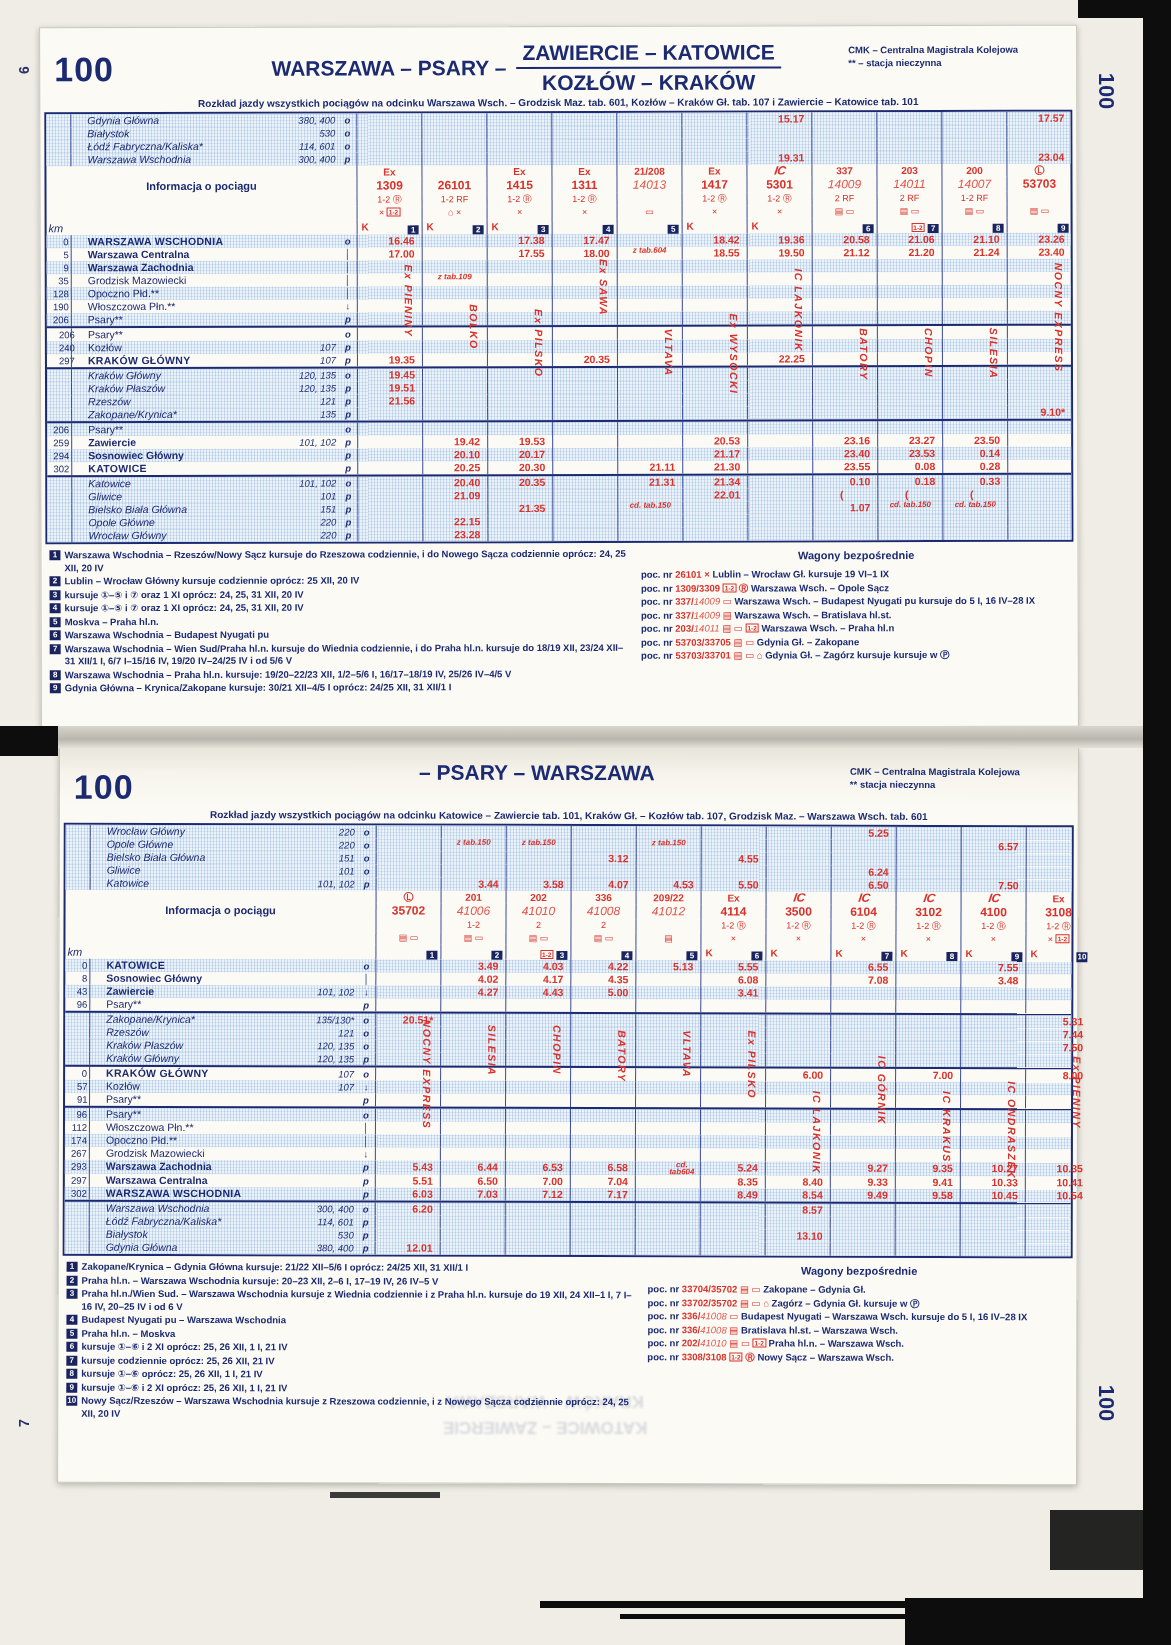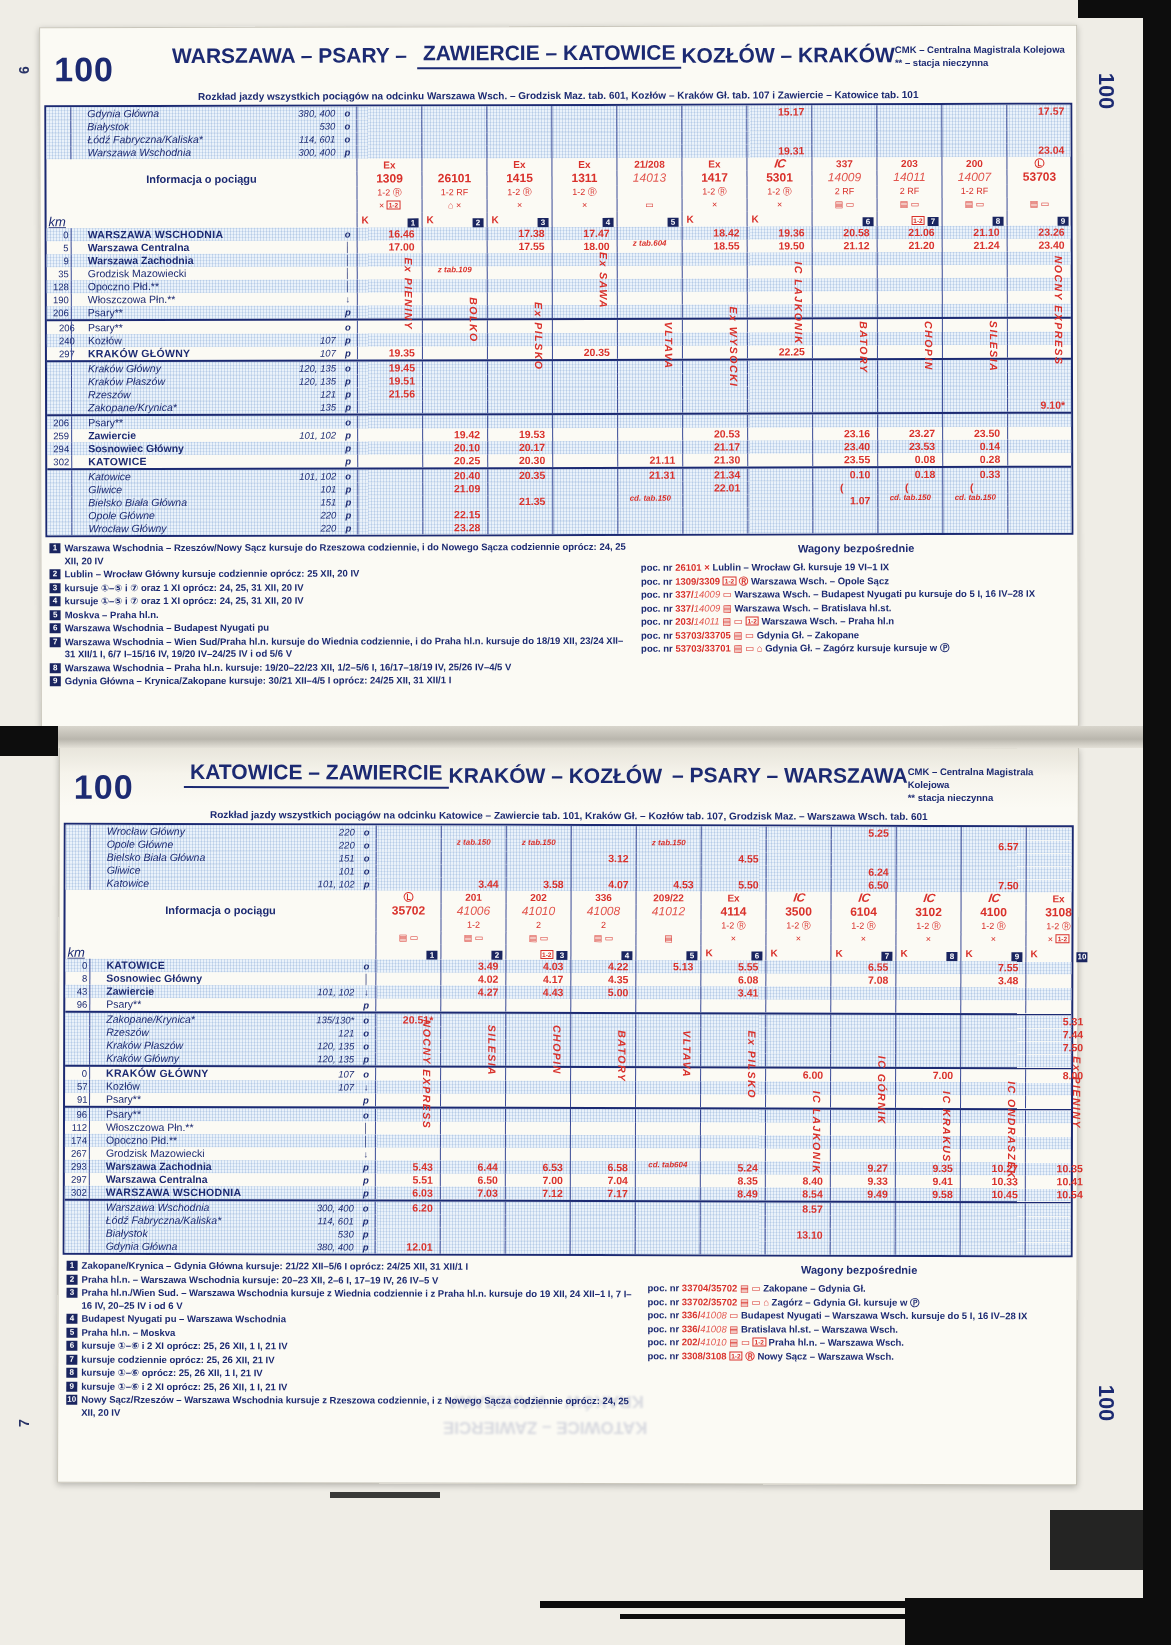--- a/index.html
+++ b/index.html
@@ -7,21 +7,21 @@
        font-family:"Liberation Sans","DejaVu Sans",sans-serif;color:#1c2a72;}
   .page{position:absolute;background:#fbfaf4;border:1px solid #c9c6bb;box-shadow:0 2px 6px rgba(0,0,0,.25);}
   #p1{left:40px;top:26px;width:1036px;height:700px;transform:rotate(-.15deg);}
   #p2{left:58px;top:746px;width:1018px;height:736px;transform:rotate(.15deg);
       background:linear-gradient(180deg,#e7e4da 0,#f6f4ec 28px,#fbfaf4 60px);}
   
   .hdr{display:flex;align-items:flex-start;padding:8px 10px 0 14px;}
   .bignum{font-size:34px;font-weight:bold;letter-spacing:1px;margin-top:14px;width:150px;}
   .titlebox{flex:1;display:flex;justify-content:center;align-items:center;gap:10px;margin-top:6px;}
   .tpre,.tpost{font-size:21px;font-weight:bold;white-space:nowrap;}
-  .frac{display:flex;flex-direction:row;align-items:center;}
+  .frac{display:flex;flex-direction:column;align-items:center;}
   .fractop{font-size:21px;font-weight:bold;border-bottom:2.5px solid #1c2a72;padding:0 6px 2px;white-space:nowrap;}
   .fracbot{font-size:21px;font-weight:bold;padding-top:2px;white-space:nowrap;}
   .legend{width:218px;font-size:9.5px;font-weight:bold;line-height:1.35;margin-top:10px;}
   .subtitle{text-align:center;font-size:10px;font-weight:bold;margin:2px 8px 3px;}
   
   .tblwrap{position:relative;margin:0 4px;}
   .row{display:grid;grid-template-columns:24px 212px 56px 18px repeat(11,65px);
        min-height:13px;line-height:13px;font-size:10.5px;position:relative;}
   .tbl{border:2px solid #1c2a72;}
   .cell{border-left:1px solid #3a4a96;padding:0;position:relative;}
@@ -50,21 +50,21 @@
   .icl{color:#d9312b;font-size:9px;text-align:center;line-height:12px;}
   .ikrow{line-height:14px;}
   .ik{color:#d9312b;font-weight:bold;font-size:10px;padding-left:4px;}
   .ifn{position:absolute;right:3px;top:2px;}
   .fnb{display:inline-block;background:#1a2560;color:#fff;font-size:8px;line-height:10px;
        min-width:11px;height:10px;text-align:center;font-weight:bold;}
   .mini{display:inline-block;border:1px solid #d9312b;color:#d9312b;font-size:6.5px;line-height:7px;
         padding:0 1px;font-weight:bold;vertical-align:1px;}
   .iclogo{font-style:italic;font-weight:800;font-size:12px;letter-spacing:-.5px;transform:skewX(-8deg);display:inline-block;}
   .infolabel{font-weight:bold;font-size:11px;text-align:center;align-self:center;}
-  .kmlabel{position:absolute;left:2px;bottom:0;font-size:13px;font-style:italic;text-decoration:underline;}
+  .kmlabel{position:absolute;left:2px;bottom:0;font-size:11px;font-style:italic;}
   .vname{position:absolute;writing-mode:vertical-rl;color:#d9312b;font-style:italic;font-weight:bold;
          font-size:10.5px;letter-spacing:1.5px;white-space:nowrap;z-index:3;}
   
   .footarea{display:flex;padding:5px 6px 0 8px;gap:10px;}
   .fnl{flex:1.35;}
   .fnl .fnline{font-size:9.5px;font-weight:bold;line-height:12.5px;margin-bottom:1px;display:flex;gap:4px;}
   .fnl .fnb{flex:0 0 auto;margin-top:1px;}
   .wag{flex:1;padding-top:2px;}
   .wagtitle{text-align:center;color:#1c2a72;font-weight:bold;font-size:11px;margin-bottom:6px;}
   .wagline{font-size:9.5px;font-weight:bold;line-height:13.5px;}
@@ -715,24 +715,20 @@
         <div class="wagline"><span>poc. nr </span><span class="wagnum">203/</span><span class="wagnum2">14011</span> <span class="wagic"><span>▤</span> <span>▭</span> <span class="mini">1-2</span></span> <span>Warszawa Wsch. – Praha hl.n</span></div>
         <div class="wagline"><span>poc. nr </span><span class="wagnum">53703/33705</span> <span class="wagic"><span>▤</span> <span>▭</span></span> <span>Gdynia Gł. – Zakopane</span></div>
         <div class="wagline"><span>poc. nr </span><span class="wagnum">53703/33701</span> <span class="wagic"><span>▤</span> <span>▭</span> <span>⌂</span></span> <span>Gdynia Gł. – Zagórz kursuje kursuje w Ⓟ</span></div>
       </div>
     </div>
   </section>
 <section class="page" id="p2">
     <div class="hdr">
       <div class="bignum">100</div>
       <div class="titlebox">
-        <div class="frac">
-          <div class="fractop">KATOWICE – ZAWIERCIE</div>
-          <div class="fracbot">KRAKÓW – KOZŁÓW</div>
-        </div>
         <div class="tpost">– PSARY – WARSZAWA</div>
       </div>
       <div class="legend">
         <div>CMK – Centralna Magistrala Kolejowa</div>
         <div>** stacja nieczynna</div>
       </div>
     </div>
     <div class="subtitle">Rozkład jazdy wszystkich pociągów na odcinku Katowice – Zawiercie tab. 101, Kraków Gł. – Kozłów tab. 107, Grodzisk Maz. – Warszawa Wsch. tab. 601</div>
     <div class="tblwrap">
       <div class="tbl">
@@ -1166,21 +1162,21 @@
         </div>
         <div class="row station hatch b1">
           <div class="cell kmc">293</div>
           <div class="cell nmc">Warszawa Zachodnia</div>
           <div class="cell tbc"></div>
           <div class="cell opc">p</div>
           <div class="cell trc">5.43</div>
           <div class="cell trc">6.44</div>
           <div class="cell trc">6.53</div>
           <div class="cell trc">6.58</div>
-          <div class="cell" style="text-align: center;">
+          <div class="cell" style="text-align: center; padding-left: 28px;">
             <span class="two"><span>cd. tab</span><span>604</span></span>
           </div>
           <div class="cell trc">5.24</div>
           <div class="cell trc"></div>
           <div class="cell trc">9.27</div>
           <div class="cell trc">9.35</div>
           <div class="cell trc">10.27</div>
           <div class="cell trc">10.35</div>
         </div>
         <div class="row station b1">

